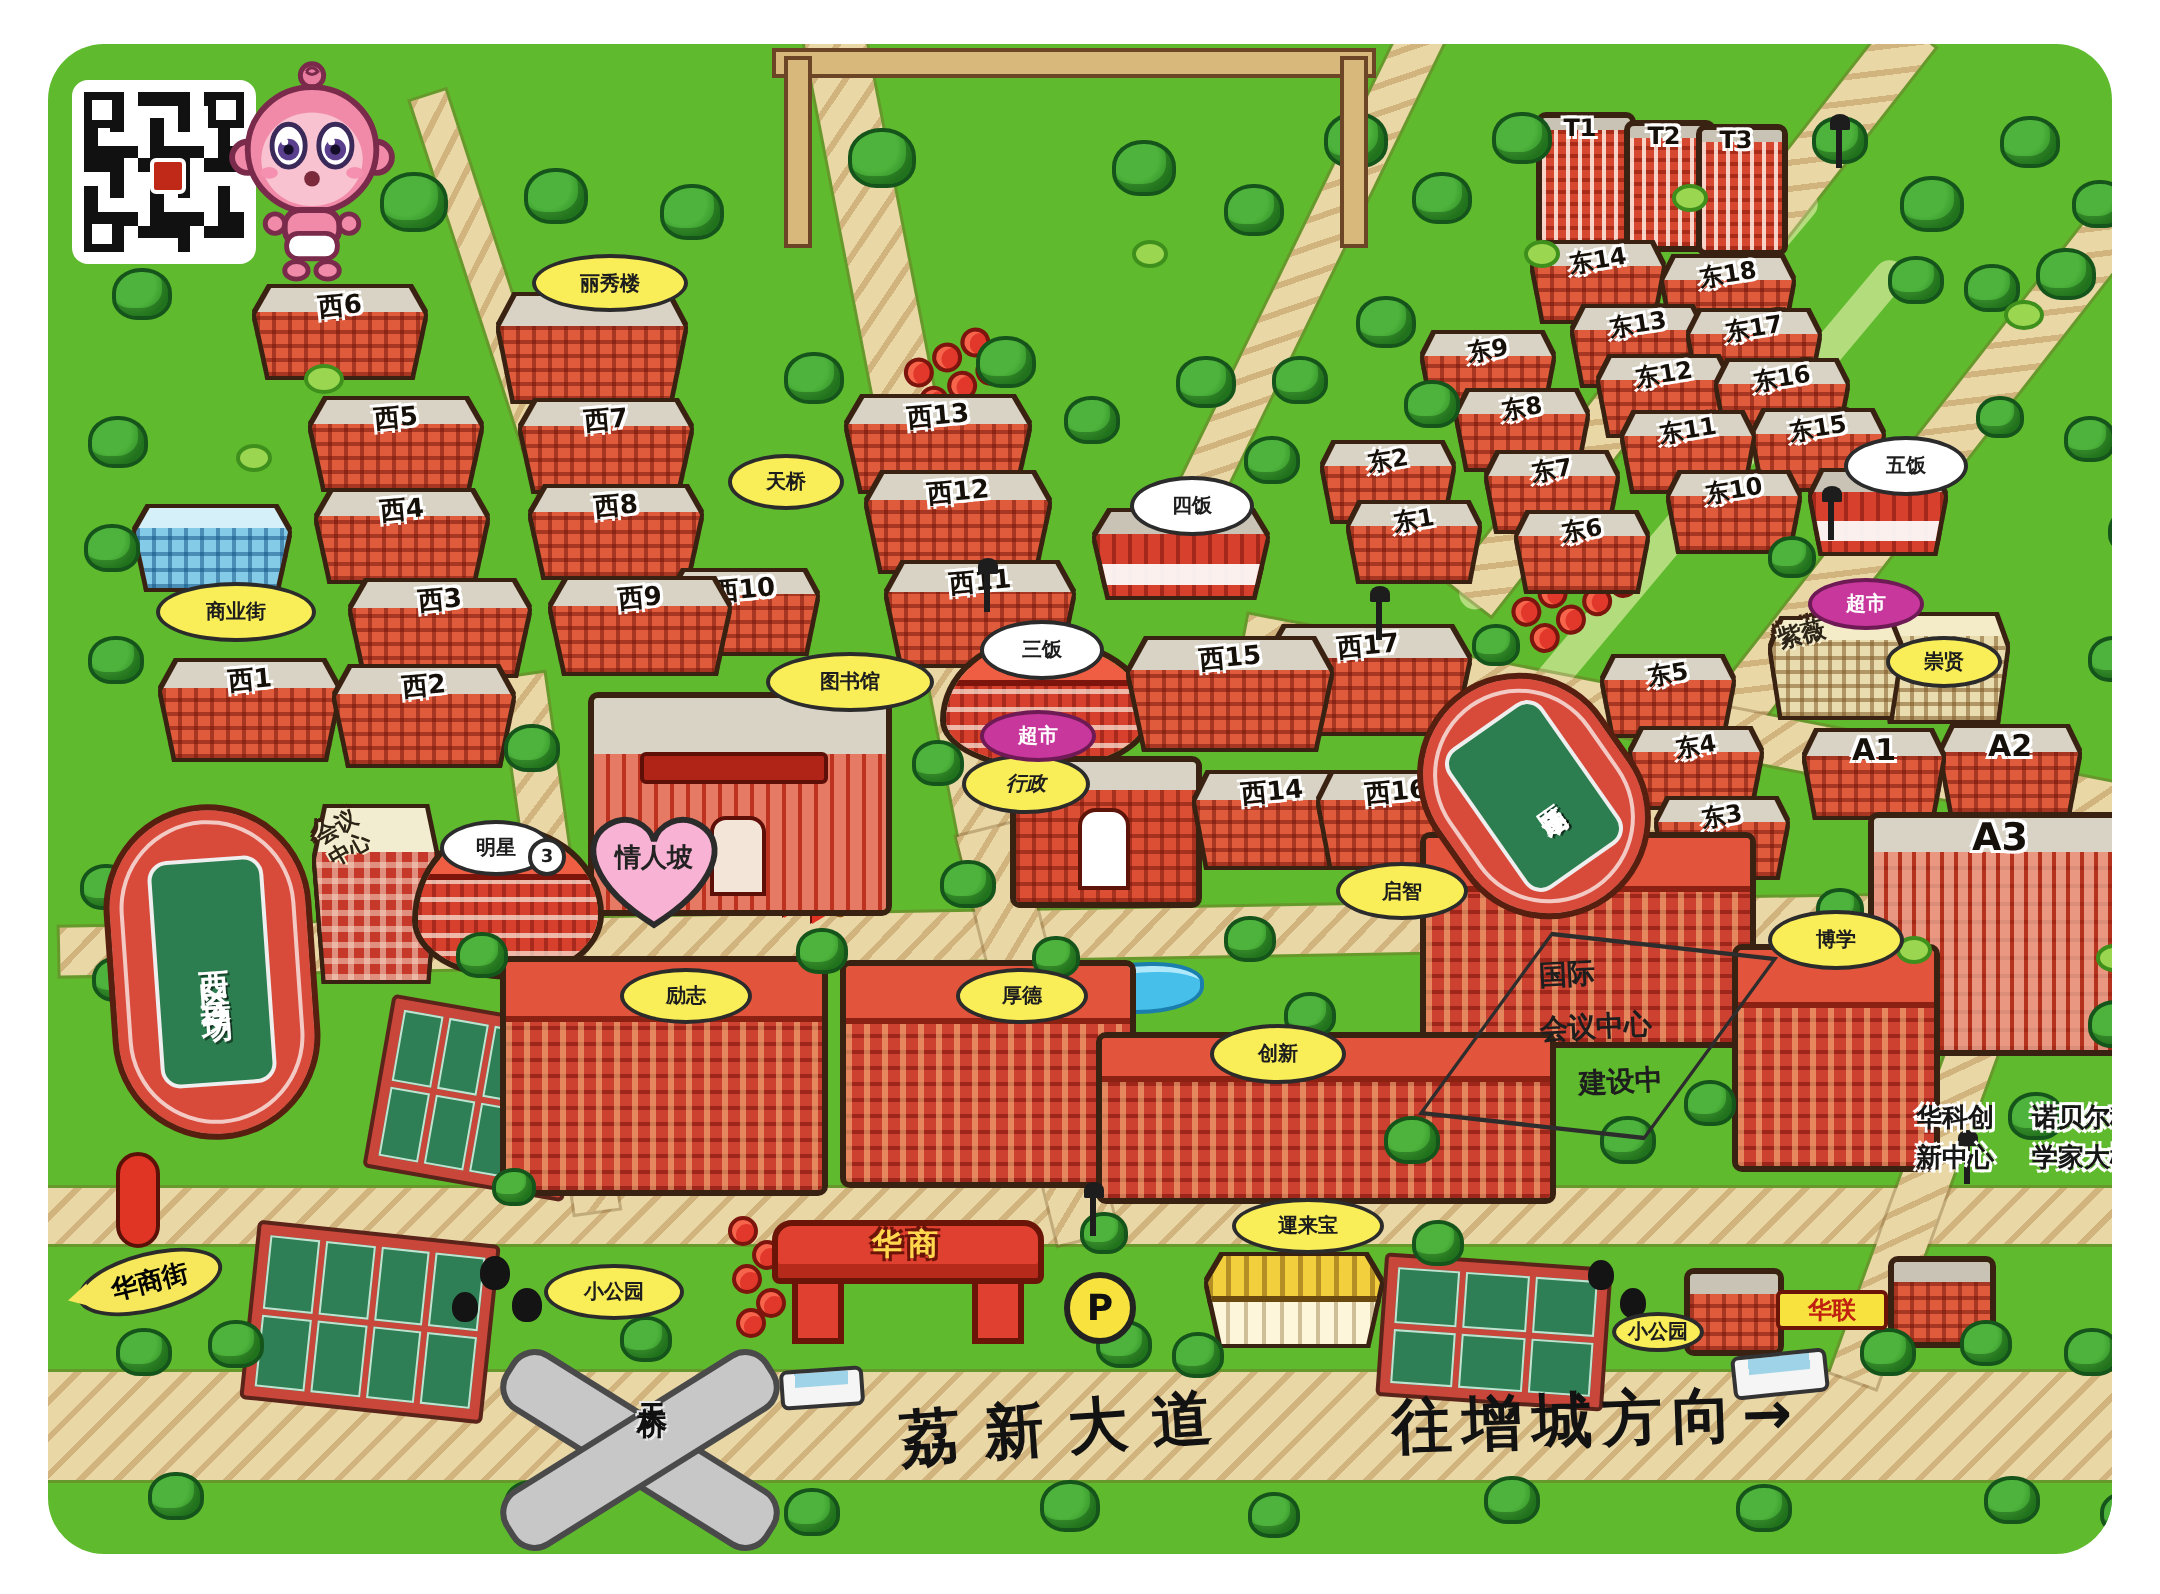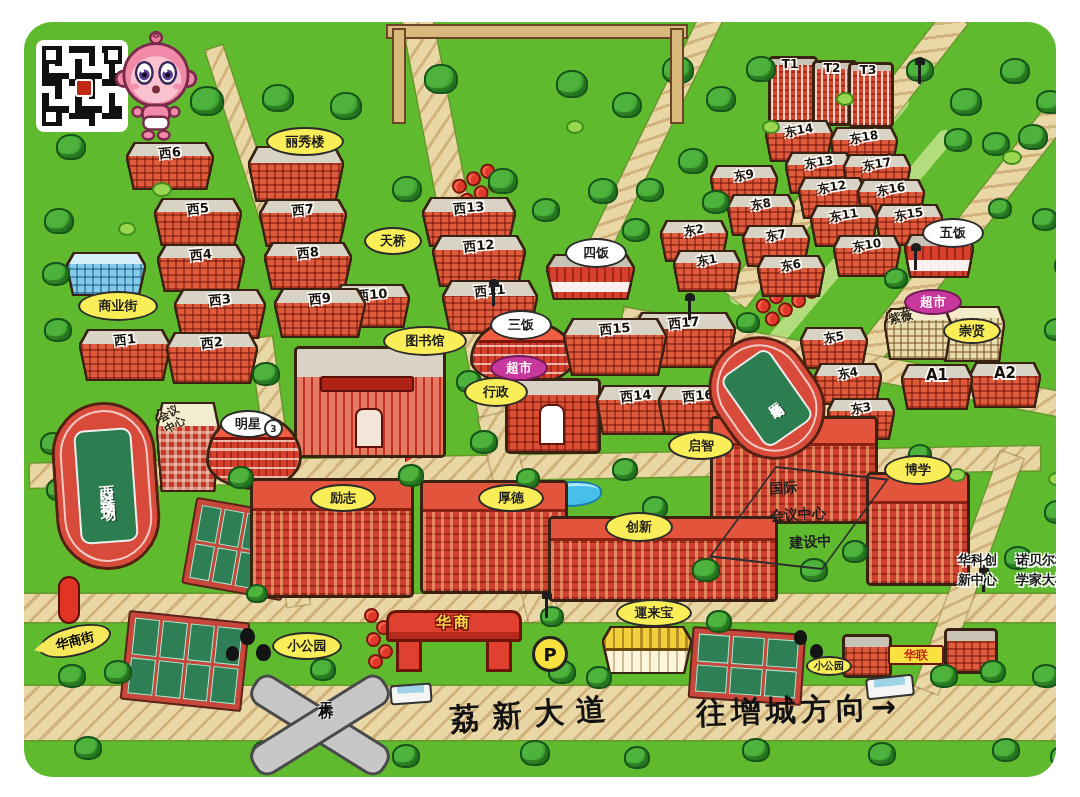--- a/index.html
+++ b/index.html
@@ -66,21 +66,21 @@
   .s-blue .roof{flex-basis:24%;background:#d6f0fa;}
   .s-blue .bodyp{background:#84cbe8;background-image:repeating-linear-gradient(90deg,rgba(15,80,130,.5) 0 2px,transparent 2px 8px),repeating-linear-gradient(0deg,rgba(15,80,130,.5) 0 2px,transparent 2px 8px);}
   .s-yel .roof{flex-basis:45%;background:#f2cf3d;background-image:repeating-linear-gradient(90deg,rgba(120,80,10,.5) 0 2.5px,transparent 2.5px 9px);border-bottom:3px solid #6b4a10;}
   .s-yel .bodyp{background:#fdf6da;background-image:repeating-linear-gradient(90deg,rgba(120,90,30,.35) 0 2px,transparent 2px 9px);}
   .s-a3 .roof{flex-basis:15%;background:#d9d3c5;}
   .s-a3 .bodyp{background:#d5472f;background-image:repeating-linear-gradient(90deg,rgba(255,230,210,.5) 0 5px,rgba(140,25,10,.45) 5px 7px),repeating-linear-gradient(0deg,rgba(140,25,10,.4) 0 2px,transparent 2px 9px);}
   .s-a3 .blabel{font-size:19px;transform:none;top:2px;}
   .s-sm .roof{flex-basis:26%;background:#c9c3b5;}
 
   
-  .bub{display:flex;align-items:center;justify-content:center;font-weight:bold;font-size:13px;color:#1d1d1d;z-index:35;border-radius:50%;white-space:nowrap;}
+  .bub{display:flex;align-items:center;justify-content:center;font-weight:bold;font-size:10px;color:#1d1d1d;z-index:35;border-radius:50%;white-space:nowrap;}
   .k-y{background:#f9ee58;border:2.5px solid #2b2b2b;}
   .k-w{background:#fff;border:2.5px solid #2b2b2b;}
   .k-c3{background:#fff;border:2px solid #2b2b2b;font-size:9px;}
   .k-p{background:#c8379b;border:2.5px solid #6e1a55;color:#fff;}
   .k-s{background:#f7e23e;border:2px solid #6b1408;border-radius:3px;color:#c02010;}
 
   
   .tree{border-radius:48% 48% 42% 42%;background:radial-gradient(circle at 35% 30%,#4eb33c 0 45%,#2f8f27 75%);border:2.5px solid #15541a;box-shadow:inset -3px -4px 0 rgba(10,60,10,.35);}
   .bush{background:#9ad64f;border:2px solid #3f8f1d;border-radius:50%;}
   .dtree{background:#141414;border-radius:50% 50% 45% 45%;}
@@ -163,20 +163,26 @@
 
       <div class="anno a1">
         <span>华科创</span>
         <span>新中心</span>
       </div>
       <div class="anno a2">
         <span>诺贝尔科</span>
         <span>学家大楼</span>
       </div>
 
+      <div class="heart">
+        <svg viewBox="0 0 80 64">
+          <path d="M40 60 C8 40 2 18 16 9 C27 2 38 9 40 17 C42 9 53 2 64 9 C78 18 72 40 40 60 Z" fill="#f8b3d4" stroke="#2b2b2b" stroke-width="3"></path>
+        </svg>
+        <span>情人坡</span>
+      </div>
 
       <div class="hstreet">
           <span>华商街</span>
         </div>
 
       <div class="gate">
         <div class="gleg" style="left:4px"></div>
         <div class="gleg" style="right:4px"></div>
         <div class="gtop"></div>
         <div class="glabel">华商</div>
@@ -789,20 +795,27 @@
           </div>
           <span class="blabel">东3</span>
         </div>
         <div class="bld s-chk clip" style="left: 158px; top: 404px; width: 60px; height: 86px;">
           <div class="shape">
             <div class="roof"></div>
             <div class="bodyp"></div>
           </div>
           <span class="rooftext">会议
 中心</span>
+        </div>
+        <div class="bld s-a3 boxed" style="left: 934px; top: 406px; width: 132px; height: 116px;">
+          <div class="shape">
+            <div class="roof"></div>
+            <div class="bodyp"></div>
+          </div>
+          <span class="blabel">A3</span>
         </div>
         <div class="bld s-rnd boxed" style="left: 206px; top: 412px; width: 90px; height: 72px;">
           <div class="shape">
             <div class="roof"></div>
             <div class="bodyp"></div>
           </div>
         </div>
         <div class="bld s-big boxed" style="left: 710px; top: 416px; width: 162px; height: 102px;">
           <div class="shape">
             <div class="roof"></div>
@@ -941,21 +954,21 @@
         <div class="lamp" style="left: 914px; top: 250px;"></div>
         <div class="lamp" style="left: 545px; top: 598px;"></div>
         <div class="lamp" style="left: 982px; top: 572px;"></div>
         <div class="lamp" style="left: 918px; top: 64px;"></div>
         <div class="bus" style="left: 390px; top: 684px; width: 38px; height: 16px; transform: rotate(-4deg);"></div>
         <div class="bus" style="left: 866px; top: 676px; width: 44px; height: 18px; transform: rotate(-6deg);"></div>
         <div class="bub k-y" style="left: 266px; top: 127px; width: 74px; height: 25px;">丽秀楼</div>
         <div class="bub k-y" style="left: 78px; top: 291px; width: 76px; height: 26px;">商业街</div>
         <div class="bub k-y" style="left: 364px; top: 227px; width: 54px; height: 24px;">天桥</div>
         <div class="bub k-y" style="left: 383px; top: 326px; width: 80px; height: 26px;">图书馆</div>
-        <div class="bub k-y" style="left: 464px; top: 377px; width: 60px; height: 26px;">行政</div>
+        <div class="bub k-y" style="left: 481px; top: 377px; width: 60px; height: 26px; font-style: italic;">行政</div>
         <div class="bub k-y" style="left: 668px; top: 431px; width: 62px; height: 25px;">启智</div>
         <div class="bub k-y" style="left: 478px; top: 484px; width: 62px; height: 24px;">厚德</div>
         <div class="bub k-y" style="left: 605px; top: 512px; width: 64px; height: 26px;">创新</div>
         <div class="bub k-y" style="left: 310px; top: 484px; width: 62px; height: 24px;">励志</div>
         <div class="bub k-y" style="left: 884px; top: 455px; width: 64px; height: 26px;">博学</div>
         <div class="bub k-y" style="left: 943px; top: 318px; width: 54px; height: 22px;">崇贤</div>
         <div class="bub k-y" style="left: 272px; top: 632px; width: 66px; height: 24px;">小公园</div>
         <div class="bub k-y" style="left: 806px; top: 656px; width: 42px; height: 16px; font-size: 10px;">小公园</div>
         <div class="bub k-y" style="left: 616px; top: 599px; width: 72px; height: 24px;">運来宝</div>
         <div class="bub k-w" style="left: 490px; top: 310px; width: 58px; height: 26px;">三饭</div>

